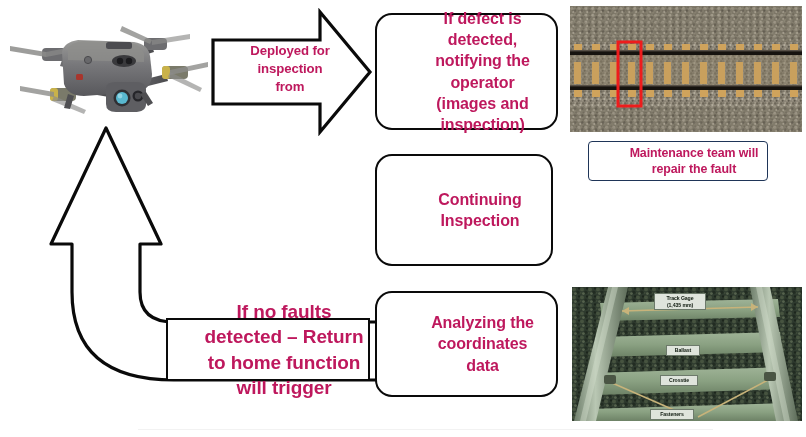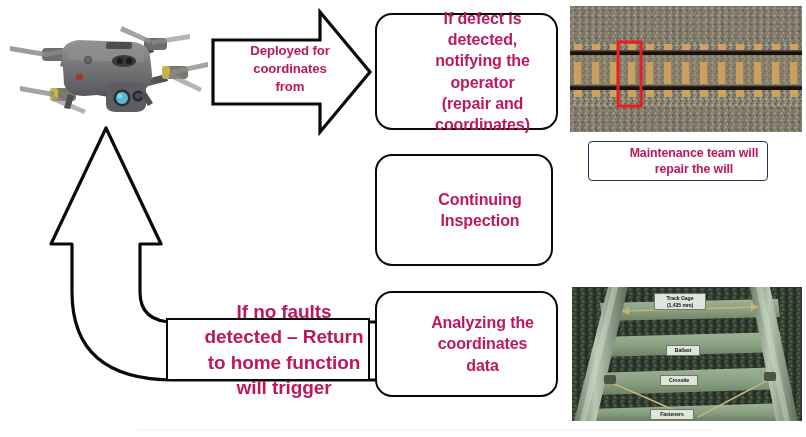--- a/index.html
+++ b/index.html
@@ -206,21 +206,21 @@
   </div>
 
   <div id="deployed-arrow">
     <svg viewBox="0 0 164 128" xmlns="http://www.w3.org/2000/svg">
       <path d="M3 32 L110 32 L110 4 L160 64 L110 124 L110 96 L3 96 Z" fill="#ffffff" stroke="#0a0a0a" stroke-width="3.2" stroke-linejoin="miter"></path>
     </svg>
   </div>
   <div id="deployed-arrow-label">
     <div class="boxtext">
       <div>Deployed for</div>
-      <div>coordinates from</div>
+      <div>inspection from</div>
     </div>
   </div>
 
   <div id="return-arrow">
     <svg viewBox="0 0 330 282" xmlns="http://www.w3.org/2000/svg">
       <path d="M330 258
                L126 258
                Q24 258 24 170
                L24 122
                L3 122
@@ -237,41 +237,41 @@
     <div class="boxtext">
       <div>If no faults detected – Return</div>
       <div>to home function will trigger</div>
     </div>
   </div>
 
   <div class="proc-box" id="box-defect" style="left:375px; top:13px; width:183px; height:117px;">
     <div class="boxtext">
       <div>If defect is detected,</div>
       <div>notifying the operator</div>
-      <div>(repair and coordinates)</div>
+      <div>(images and inspection)</div>
     </div>
   </div>
 
   <div class="proc-box" id="box-continuing" style="left:375px; top:154px; width:178px; height:112px;">
     <div class="boxtext">
       <div>Continuing Inspection</div>
     </div>
   </div>
 
   <div class="proc-box" id="box-analyzing" style="left:375px; top:291px; width:183px; height:106px;">
     <div class="boxtext">
       <div>Analyzing the coordinates</div>
       <div>data</div>
     </div>
   </div>
 
   <div id="maintenance-box">
     <div class="boxtext">
       <div>Maintenance team will</div>
-      <div>repair the will</div>
+      <div>repair the fault</div>
     </div>
   </div>
 
   <div id="track-photo-top">
     <svg viewBox="0 0 232 126" xmlns="http://www.w3.org/2000/svg">
       <defs>
         <pattern id="ballastP" width="6" height="6" patternUnits="userSpaceOnUse">
           <rect width="6" height="6" fill="#8d8678"></rect>
           <circle cx="1.3" cy="1.6" r="1.25" fill="#6d6759"></circle>
           <circle cx="4.4" cy="3.1" r="1.1" fill="#b3ad9c"></circle>

